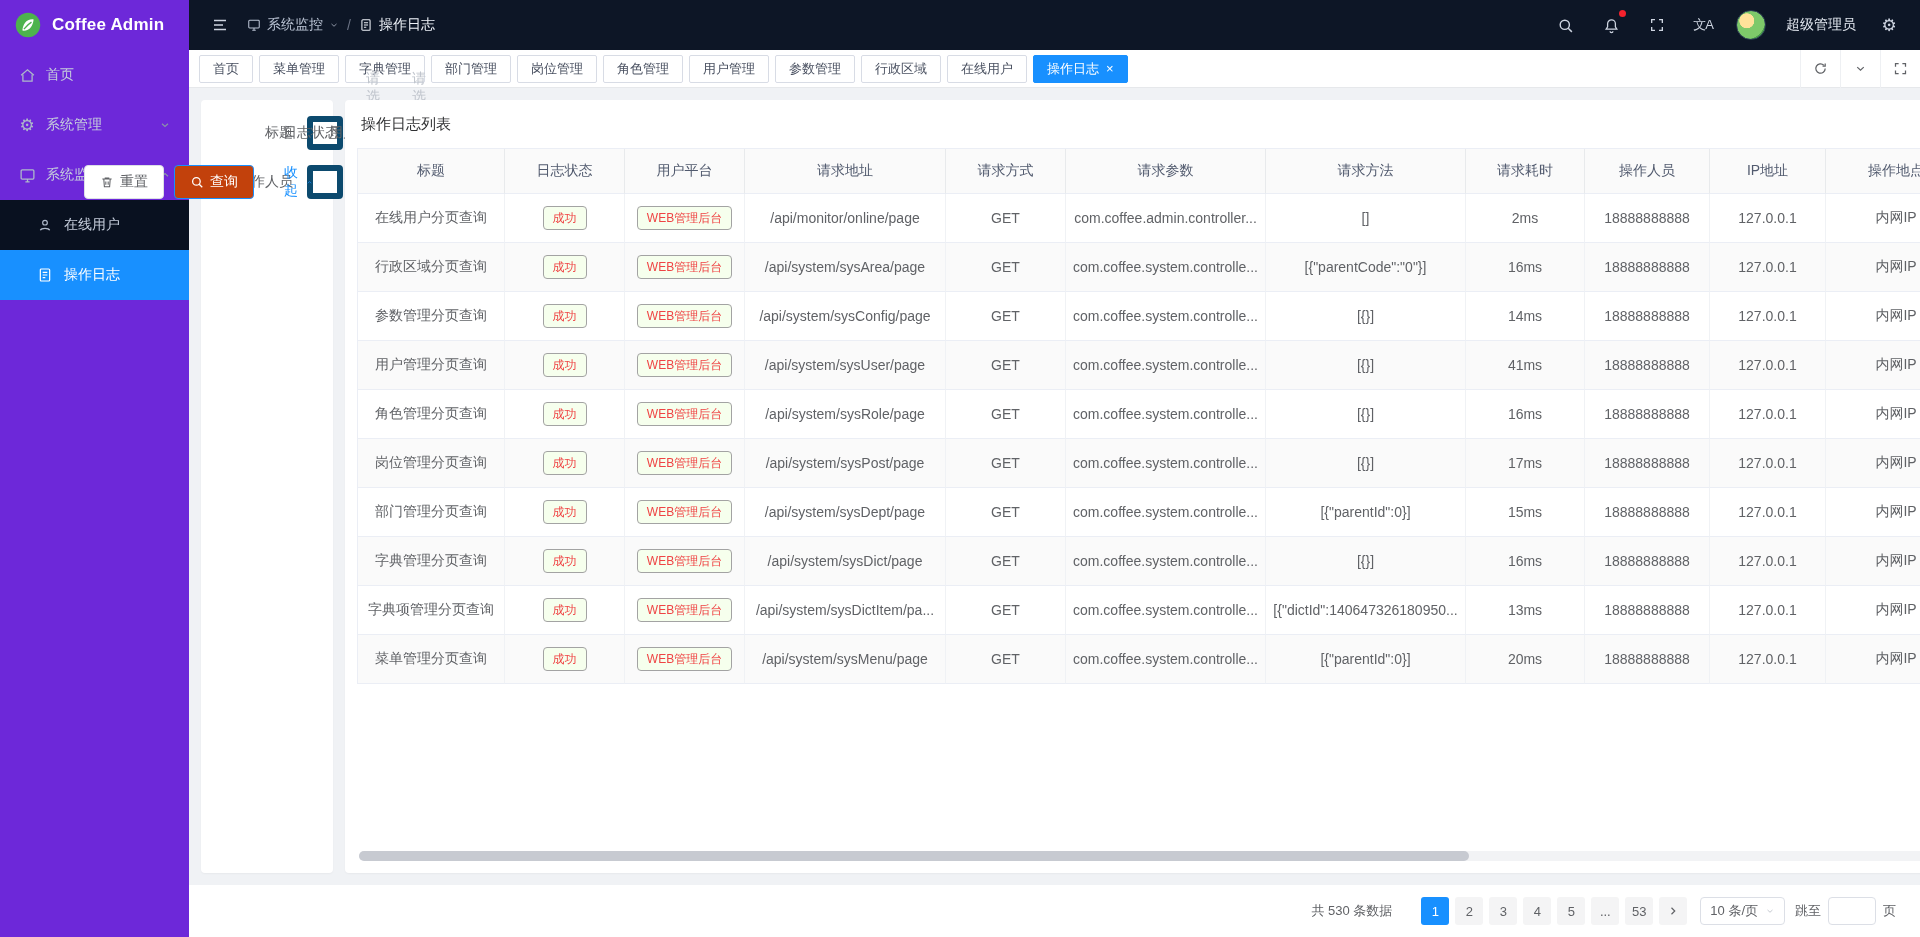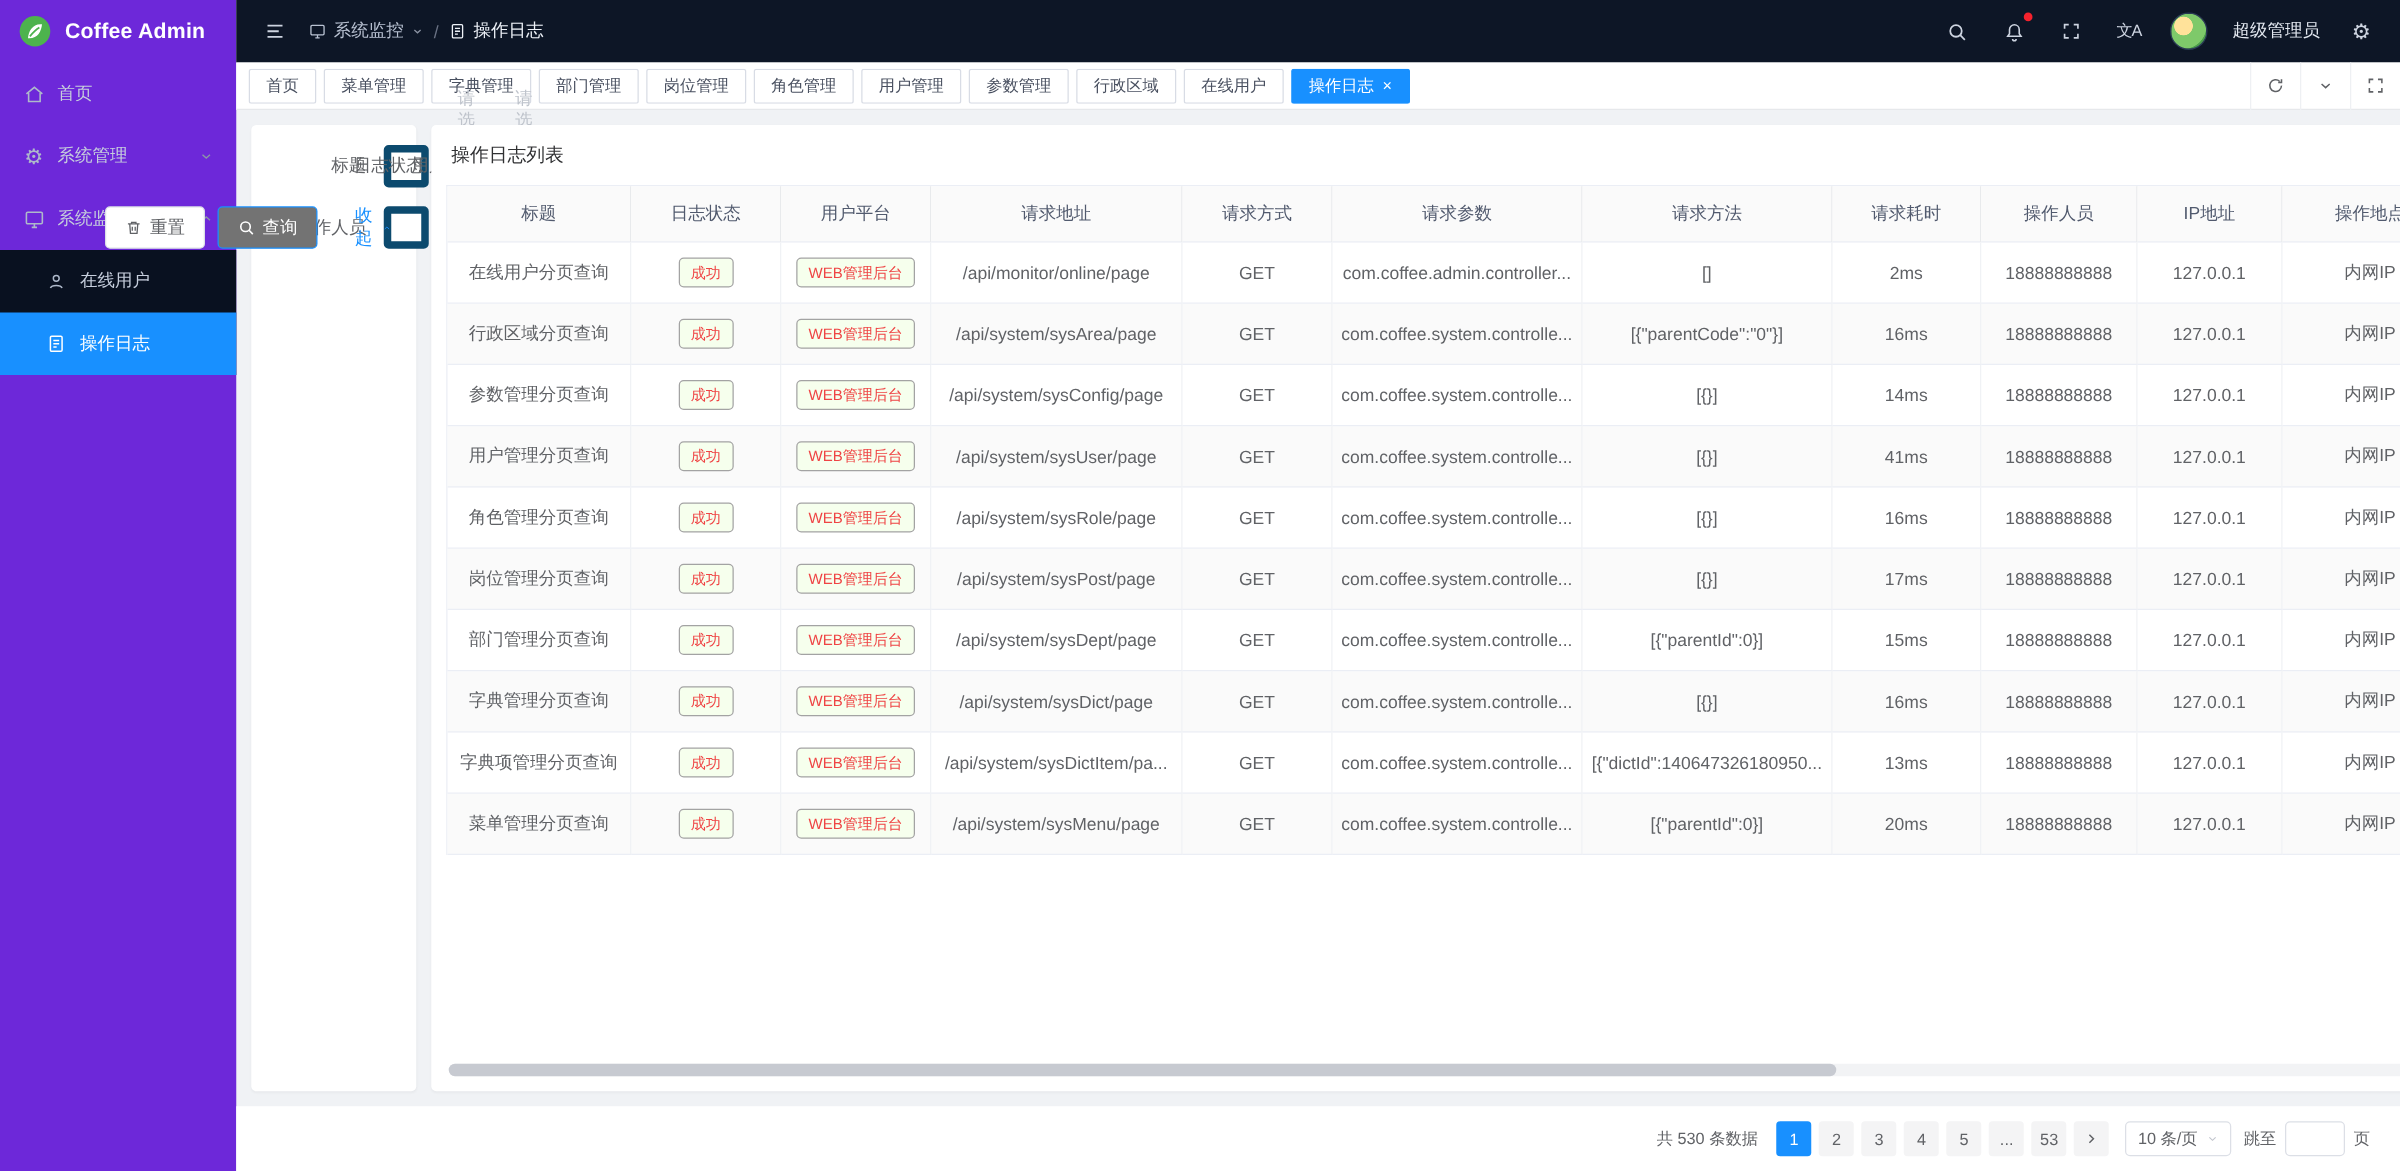--- a/index.html
+++ b/index.html
@@ -55,21 +55,21 @@
   .filter-grid{display:grid;grid-template-columns:repeat(3,1fr);column-gap:46px;row-gap:14px}
   .field{display:flex;align-items:center;min-width:0}
   .field label{width:72px;text-align:right;margin-right:14px;color:#606266;flex-shrink:0;font-size:14px}
   .text-input{flex:1;height:34px;border:6px solid #0c4a6e;border-radius:4px;padding:0 12px;font-size:14px;color:#515a6e;outline:none;font-family:inherit;min-width:0}
   .text-input::placeholder{color:#bfc4cc}
   .select{flex:1;height:34px;border:1px solid #dcdfe6;border-radius:4px;display:flex;align-items:center;padding:0 12px;color:#bfc4cc;font-size:14px;cursor:pointer;min-width:0}
   .select .chev{margin-left:auto;color:#c0c4cc}
   .filter-actions{grid-column:2/4;display:flex;align-items:center;justify-content:flex-end;gap:10px}
   .btn{height:34px;padding:0 15px;border-radius:4px;font-size:14px;display:flex;align-items:center;gap:6px;cursor:pointer;white-space:nowrap}
   .btn-plain{border:1px solid #dcdfe6;background:#fff;color:#606266}
-  .btn-primary{border:1px solid #1890ff;background:#737373;color:#fff}
+  .btn-primary{border:1px solid #1890ff;background:#c2410c;color:#fff}
   .collapse-link{color:#1890ff;display:flex;align-items:center;gap:4px;font-size:14px;cursor:pointer;margin-left:20px}
 
   
   .table-card{flex:1;display:flex;flex-direction:column;min-height:0;padding:0 12px}
   .card-head{height:48px;display:flex;align-items:center;padding:0 4px;flex-shrink:0}
   .card-title{font-size:15px;color:#303133;font-weight:500}
   .card-head-icons{margin-left:auto;display:flex;align-items:center;gap:18px;color:#606266}
   .card-head-icons .icon-btn{cursor:pointer;display:flex;align-items:center;justify-content:center}
 
   .table{border:1px solid #ebeef5;border-bottom:none;flex-shrink:0}
@@ -82,21 +82,21 @@
   .c11{flex:1;min-width:49px;border-right:none;border-left:1px solid #e4e7ed;box-shadow:-5px 0 8px -5px rgba(0,0,0,.14)}
   .tag{font-size:12px;padding:2px 9px;border-radius:4px;color:#ef4444;background:#f6ffed;border:1px solid #a3a3a3;line-height:1.5}
   .eye{cursor:pointer;display:flex;align-items:center;justify-content:center;color:#1890ff}
 
   .table-filler{flex:1}
   .hscroll{height:10px;background:#f2f3f5;border-radius:5px;margin:0 2px 12px;flex-shrink:0}
   .hscroll-thumb{height:10px;width:67%;background:#c7cad1;border-radius:5px;cursor:pointer}
 
   
   .footer{height:52px;background:#fff;display:flex;align-items:center;justify-content:flex-end;padding:0 24px;flex-shrink:0}
-  .total{color:#606266;font-size:13px;margin-right:12px}
+  .total{color:#606266;font-size:13px;margin-right:26px}
   .page-list{display:flex;align-items:center}
   .page{min-width:28px;height:28px;padding:0 4px;border-radius:3px;background:#f4f4f5;color:#606266;display:flex;align-items:center;justify-content:center;font-size:13px;margin:0 3px;cursor:pointer}
   .page.active{background:#1890ff;color:#fff}
   .page-next{min-width:28px;height:28px;border-radius:3px;background:#f4f4f5;color:#606266;display:flex;align-items:center;justify-content:center;margin:0 3px;cursor:pointer}
   .size-select{height:28px;border:1px solid #dcdfe6;border-radius:4px;display:flex;align-items:center;padding:0 9px;font-size:13px;color:#606266;margin:0 10px;gap:7px;cursor:pointer}
   .size-select .chev{color:#c0c4cc}
   .jump{display:flex;align-items:center;gap:7px;font-size:13px;color:#606266}
   .jump input{width:48px;height:28px;border:1px solid #dcdfe6;border-radius:4px;text-align:center;outline:none;font-family:inherit;font-size:13px}
 </style>
 </head>

